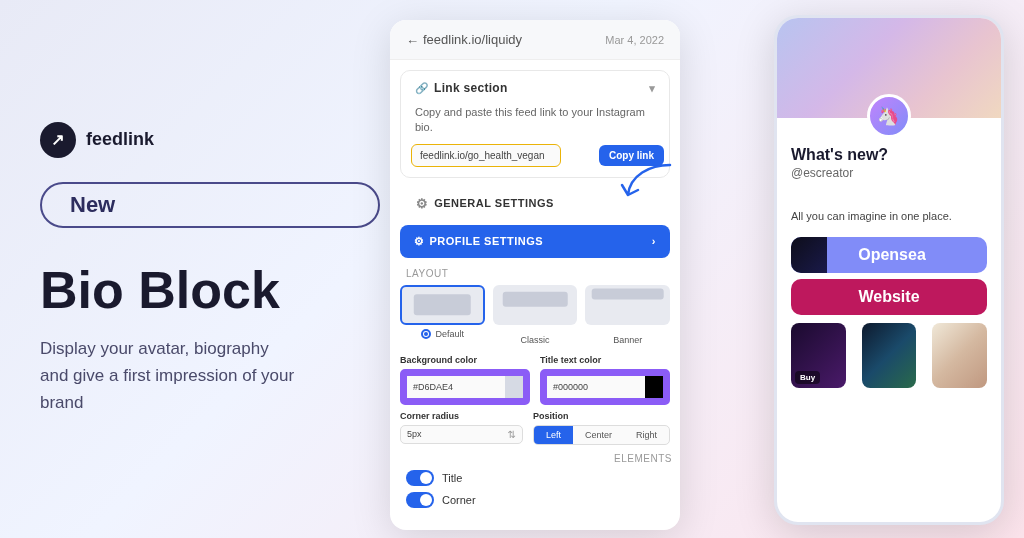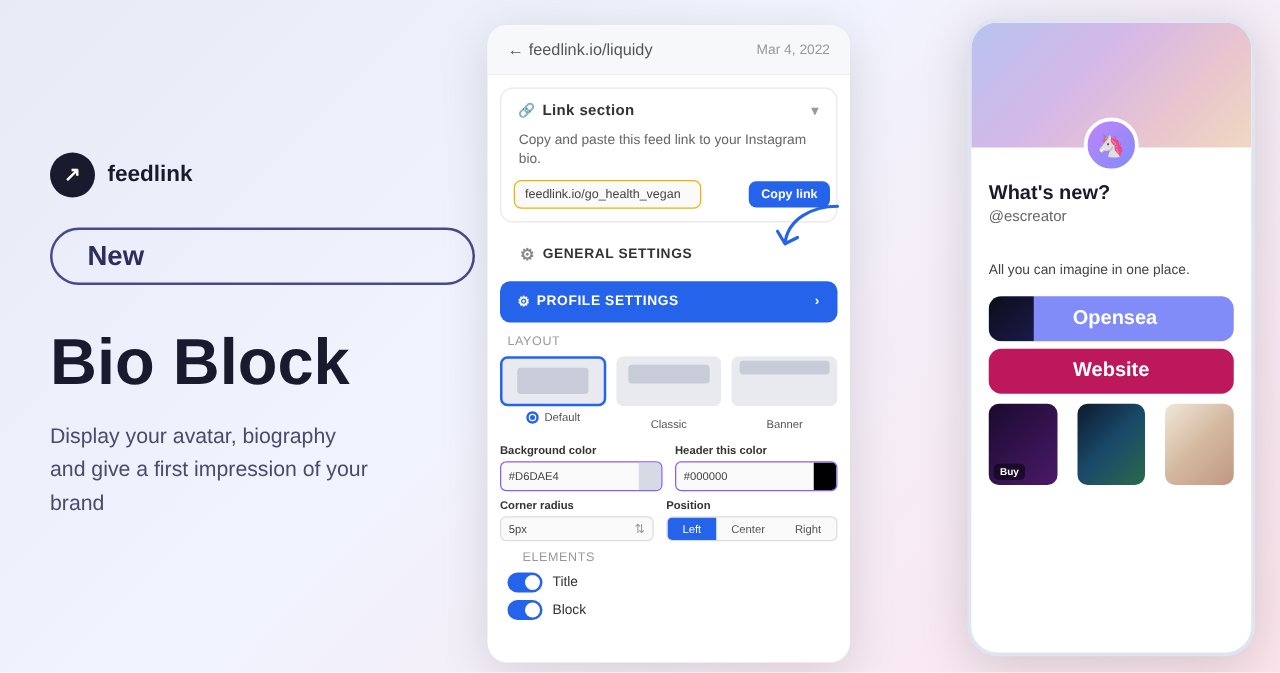--- a/index.html
+++ b/index.html
@@ -264,21 +264,21 @@
     }
     .cp-color-label {
       font-size: 9px;
       font-weight: 600;
       color: #333;
       margin-bottom: 4px;
     }
     .cp-color-input-row {
       display: flex;
       align-items: center;
-      border: 1px solid #8b5cf6;
+      border: 7px solid #8b5cf6;
       border-radius: 5px;
       overflow: hidden;
       background: #fafafa;
     }
     .cp-color-val {
       font-size: 9px;
       color: #444;
       padding: 4px 6px;
       flex: 1;
     }
@@ -330,23 +330,24 @@
       cursor: pointer;
     }
     .cp-pos-btn.active {
       background: #2563eb;
       color: #fff;
     }
 
     .cp-elements-label {
       font-size: 10px;
       color: #999;
-      margin: 4px 28px 6px;
+      margin: 4px 8px 6px;
       letter-spacing: 0.5px;
       text-transform: uppercase;
+      text-align: right;
     }
 
     .cp-toggle-row {
       display: flex;
       align-items: center;
       gap: 8px;
       margin: 0 16px 6px;
     }
     .cp-toggle {
       width: 28px;
@@ -598,21 +599,21 @@
 
   <div class="cp-color-row">
     <div class="cp-color-group">
       <div class="cp-color-label">Background color</div>
       <div class="cp-color-input-row">
         <span class="cp-color-val">#D6DAE4</span>
         <span class="cp-color-swatch" style="background:#D6DAE4;"></span>
       </div>
     </div>
     <div class="cp-color-group">
-      <div class="cp-color-label">Header this color</div>
+      <div class="cp-color-label">Title text color</div>
       <div class="cp-color-input-row">
         <span class="cp-color-val">#000000</span>
         <span class="cp-color-swatch" style="background:#000000;"></span>
       </div>
     </div>
   </div>
 
   <div class="cp-corner-pos-row">
     <div class="cp-corner-group">
       <div class="cp-corner-label">Corner radius</div>
@@ -631,21 +632,21 @@
     </div>
   </div>
 
   <div class="cp-elements-label">ELEMENTS</div>
   <div class="cp-toggle-row">
     <div class="cp-toggle"></div>
     <span class="cp-toggle-label">Title</span>
   </div>
   <div class="cp-toggle-row">
     <div class="cp-toggle"></div>
-    <span class="cp-toggle-label">Block</span>
+    <span class="cp-toggle-label">Corner</span>
   </div>
 </div>
 
 <div class="right-panel">
   <div class="rp-hero">
     <div class="rp-avatar">🦄</div>
   </div>
   <div class="rp-content">
     <div class="rp-title">What's new?</div>
     <div class="rp-handle">@escreator</div>

